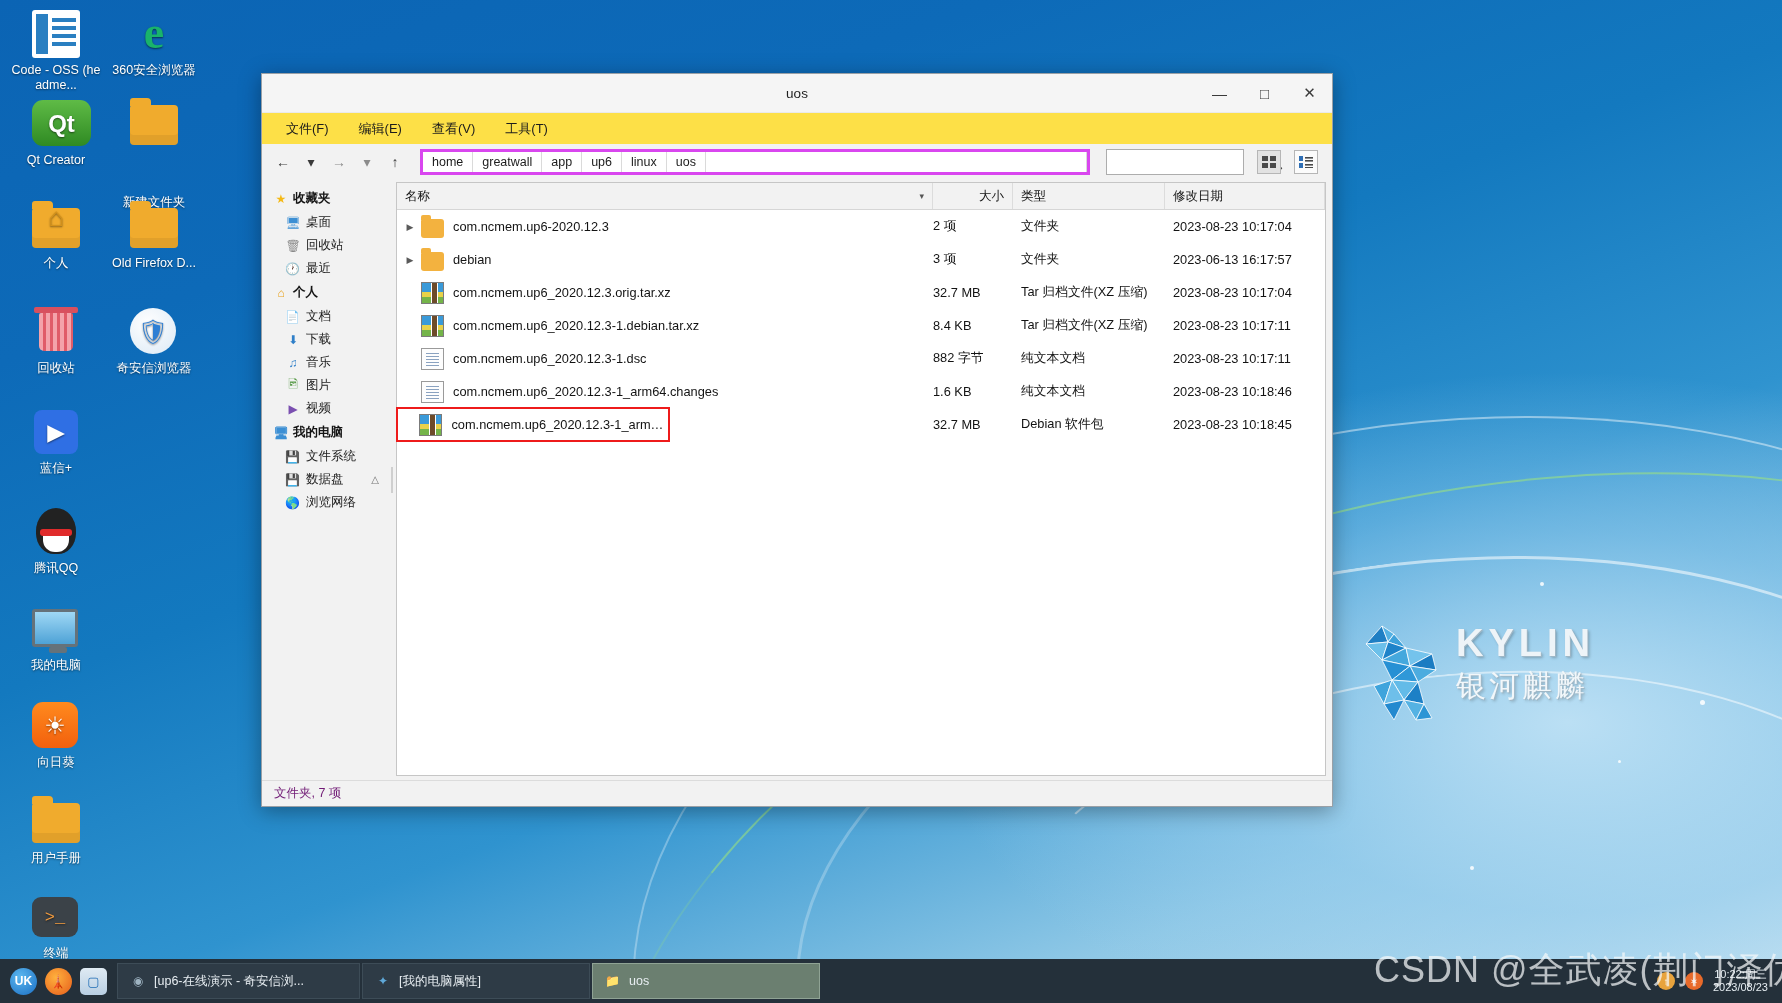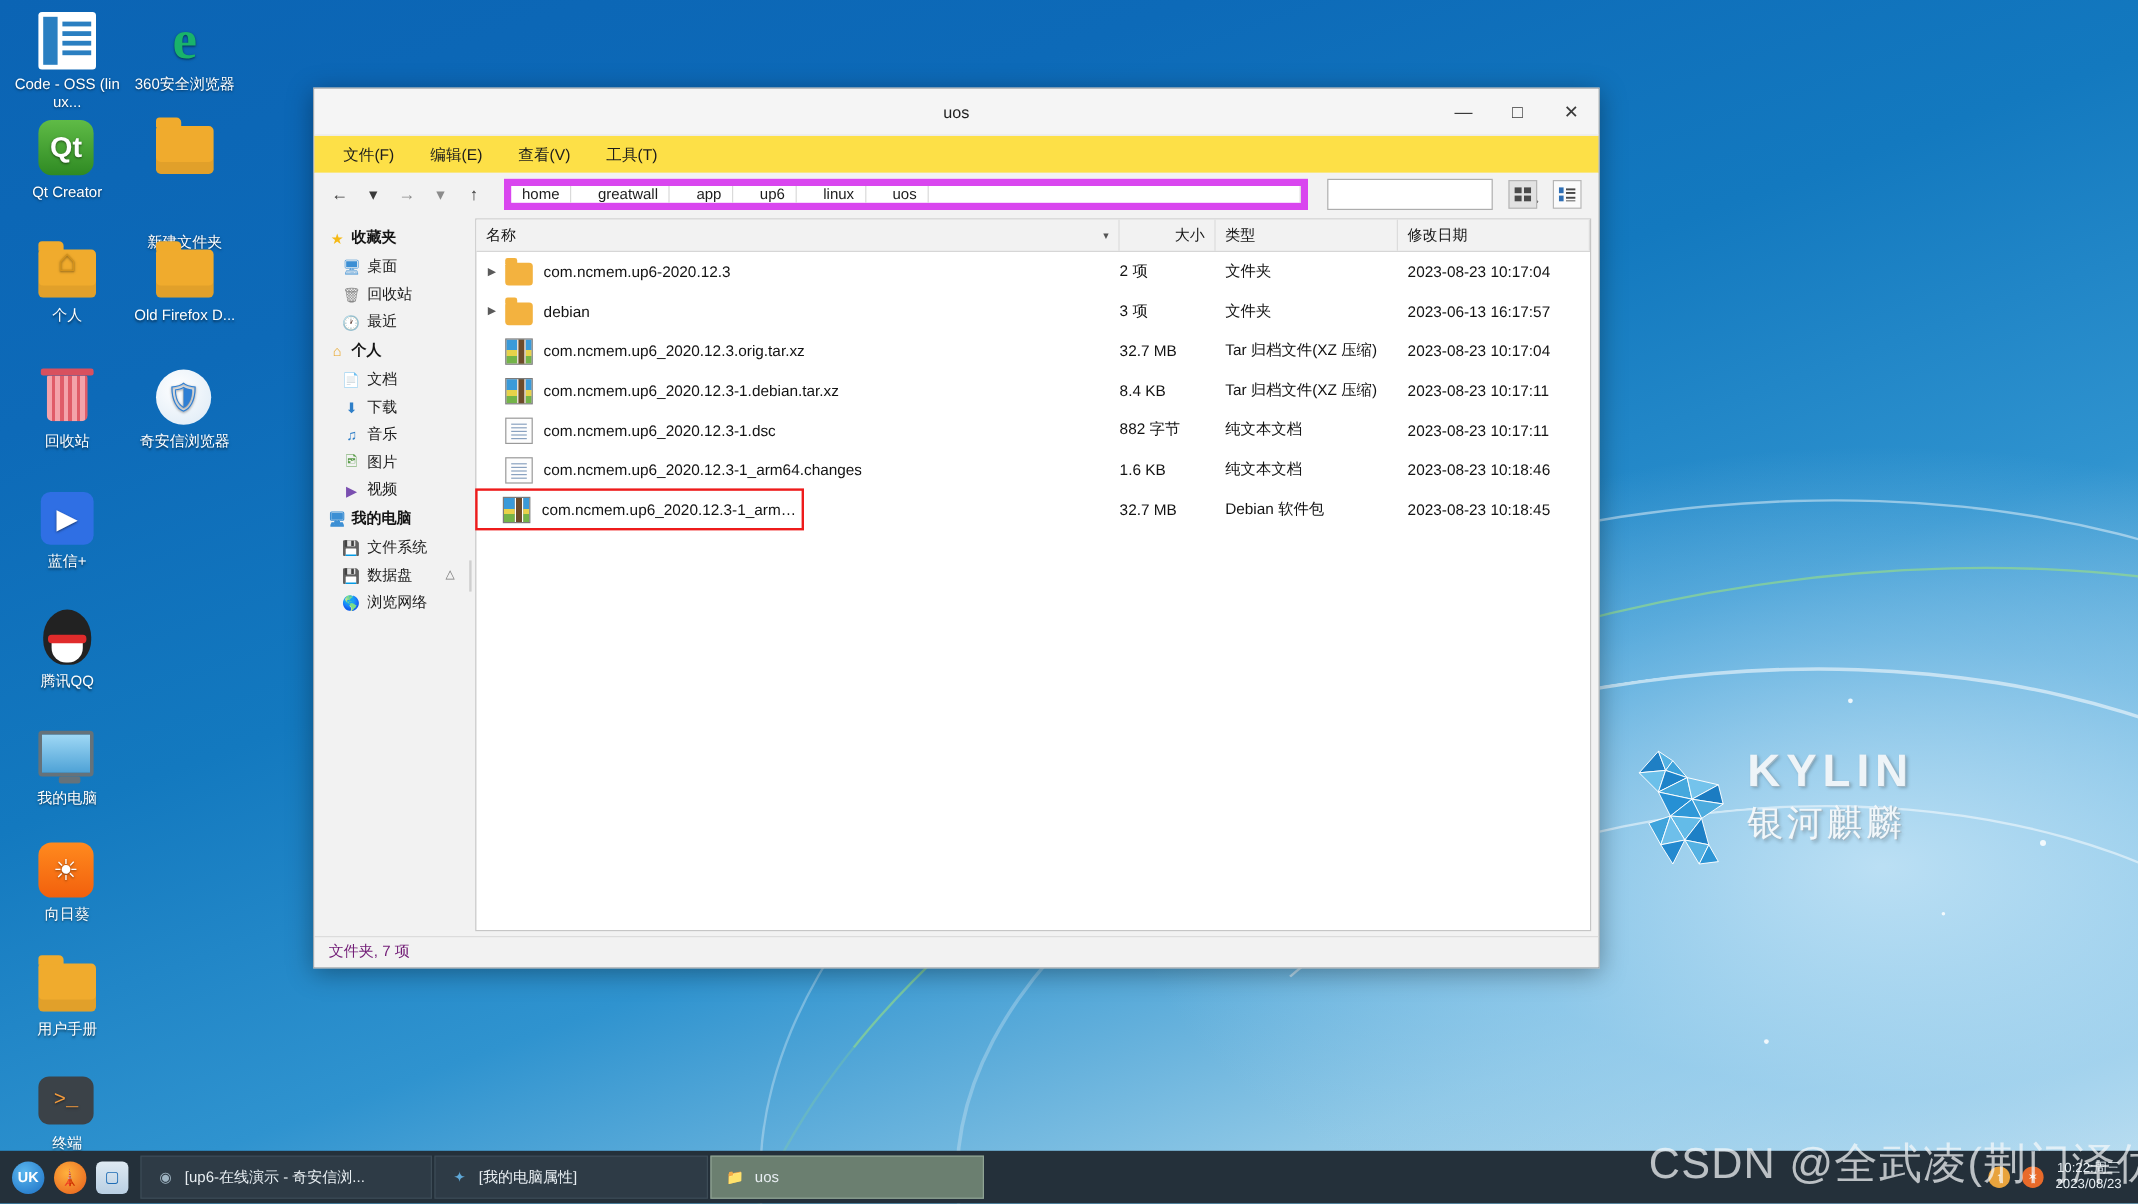--- a/index.html
+++ b/index.html
@@ -63,21 +63,21 @@
   .dicon .lbl { width: 94px; word-break: break-all; }
 
   
   .ic-code { background: #fff; border-radius: 3px; overflow: hidden; }
   .ic-code::before { content:""; position:absolute; left:4px; top:4px; width:12px; height:40px; background:#2a7fc1; }
   .ic-code::after {
     content:""; position:absolute; left:20px; top:8px; width:24px; height:4px; background:#2a7fc1;
     box-shadow: 0 8px 0 #2a7fc1, 0 16px 0 #2a7fc1, 0 24px 0 #2a7fc1;
   }
   .ic-e { font-size: 46px; color:#19b36b; font-weight:bold; line-height:46px; font-family:"Liberation Serif", serif; }
-  .ic-qt { width:46px; height:46px; border-radius:11px; background:linear-gradient(#5fbb46,#2f8a23);
+  .ic-qt { width:59px; height:46px; border-radius:11px; background:linear-gradient(#5fbb46,#2f8a23);
            color:#fff; font-weight:bold; font-size:24px; display:flex; align-items:center; justify-content:center;
            font-family:"Liberation Sans", sans-serif; }
   .ic-folder { width:48px; height:40px; margin-top:5px; background:#f0ab2d; border-radius:3px 4px 4px 4px; position:relative;
                box-shadow: inset 0 -10px 0 rgba(0,0,0,.06); }
   .ic-folder::before { content:""; position:absolute; left:0; top:-7px; width:21px; height:8px; background:#f0ab2d; border-radius:3px 4px 0 0; }
   .ic-folder.home::after { content:"⌂"; position:absolute; left:0; right:0; top:2px; text-align:center; font-size:26px; color:#d4921b; }
   .ic-trash { width:34px; height:38px; margin:5px auto 0; background:#e8707a; border-radius:2px 2px 5px 5px; position:relative;
               background-image: repeating-linear-gradient(90deg, #f4a3aa 0 4px, #e05c68 4px 7px); }
   .ic-trash::before { content:""; position:absolute; left:-5px; top:-6px; width:44px; height:6px; background:#d8505e; border-radius:2px; }
   .ic-shieldc { width:46px; height:46px; border-radius:50%; background:radial-gradient(circle at 40% 35%, #ffffff, #dbe9f5); display:flex; align-items:center; justify-content:center; }
@@ -105,21 +105,21 @@
   #titlebar .title { position:absolute; left:0; right:0; text-align:center; font-size:13.5px; color:#1f1f1f; }
   #titlebar .wbtns { margin-left:auto; display:flex; }
   #titlebar .wbtn { width:45px; height:38px; display:flex; align-items:center; justify-content:center; color:#3a3a3a; font-size:15px; cursor:pointer; }
 
   #menubar { height: 31px; display:flex; align-items:center; padding-left:20px; gap:22px; background:#fde047; }
   #menubar .mitem { font-size:13px; color:#1c1c1c; cursor:pointer; padding:3px 4px; }
 
   #navbar { height: 36px; display:flex; align-items:center; padding:0 14px 0 10px; gap:6px; background:#f2f2f2; }
   .navbtn { width:22px; height:24px; display:flex; align-items:center; justify-content:center; color:#8c8c8c; font-size:14px; cursor:pointer; }
   .navbtn.on { color:#3a3a3a; }
-  #crumbs { flex:1; height:26px; margin-left:8px; background:#fff; border:6px solid #d946ef; display:flex; align-items:stretch;gap:13px; }
+  #crumbs { flex:1; height:26px; margin-left:8px; background:#fff; border:3px solid #d946ef; display:flex; align-items:stretch; }
   .crumb { padding:0 9px; display:flex; align-items:center; font-size:12.5px; color:#1c1c1c; border-right:1px solid #dadada; cursor:pointer; }
   .crumb-fill { flex:1; }
   #searchbox { width:138px; height:26px; margin-left:10px; background:#fff; border:1px solid #adadad; display:flex; align-items:center; padding:0 5px; }
   #searchbox input { flex:1; border:0; outline:none; font-size:12px; font-family:inherit; background:transparent; }
   #searchbox .sicon { color:#555; font-size:13px; }
   .viewbtn { width:24px; height:24px; margin-left:7px; border:1px solid #b6b6b6; background:#fbfbfb; display:flex; align-items:center; justify-content:center; cursor:pointer; }
   .viewbtn.sel { background:#e2e2e2; }
 
   #body-area { flex:1; display:flex; min-height:0; background:#f2f2f2; padding:0 2px 0 8px; }
   #sidebar { width:118px; padding-top:6px; overflow:hidden; }
@@ -223,21 +223,21 @@
     </g>
   </svg>
   <div class="ktext">KYLIN</div>
   <div class="kcn">银河麒麟</div>
 </div>
 
 <div id="icon-grid">
 
   <div class="dicon" style="left:8px;top:10px;">
     <div class="glyph ic-code"></div>
-    <div class="lbl">Code - OSS (linux...</div>
+    <div class="lbl">Code - OSS (headme...</div>
   </div>
 
   <div class="dicon" style="left:106px;top:10px;">
     <div class="glyph">
         <div class="ic-e">e</div>
       </div>
     <div class="lbl">360安全浏览器</div>
   </div>
 
   <div class="dicon" style="left:8px;top:100px;">

